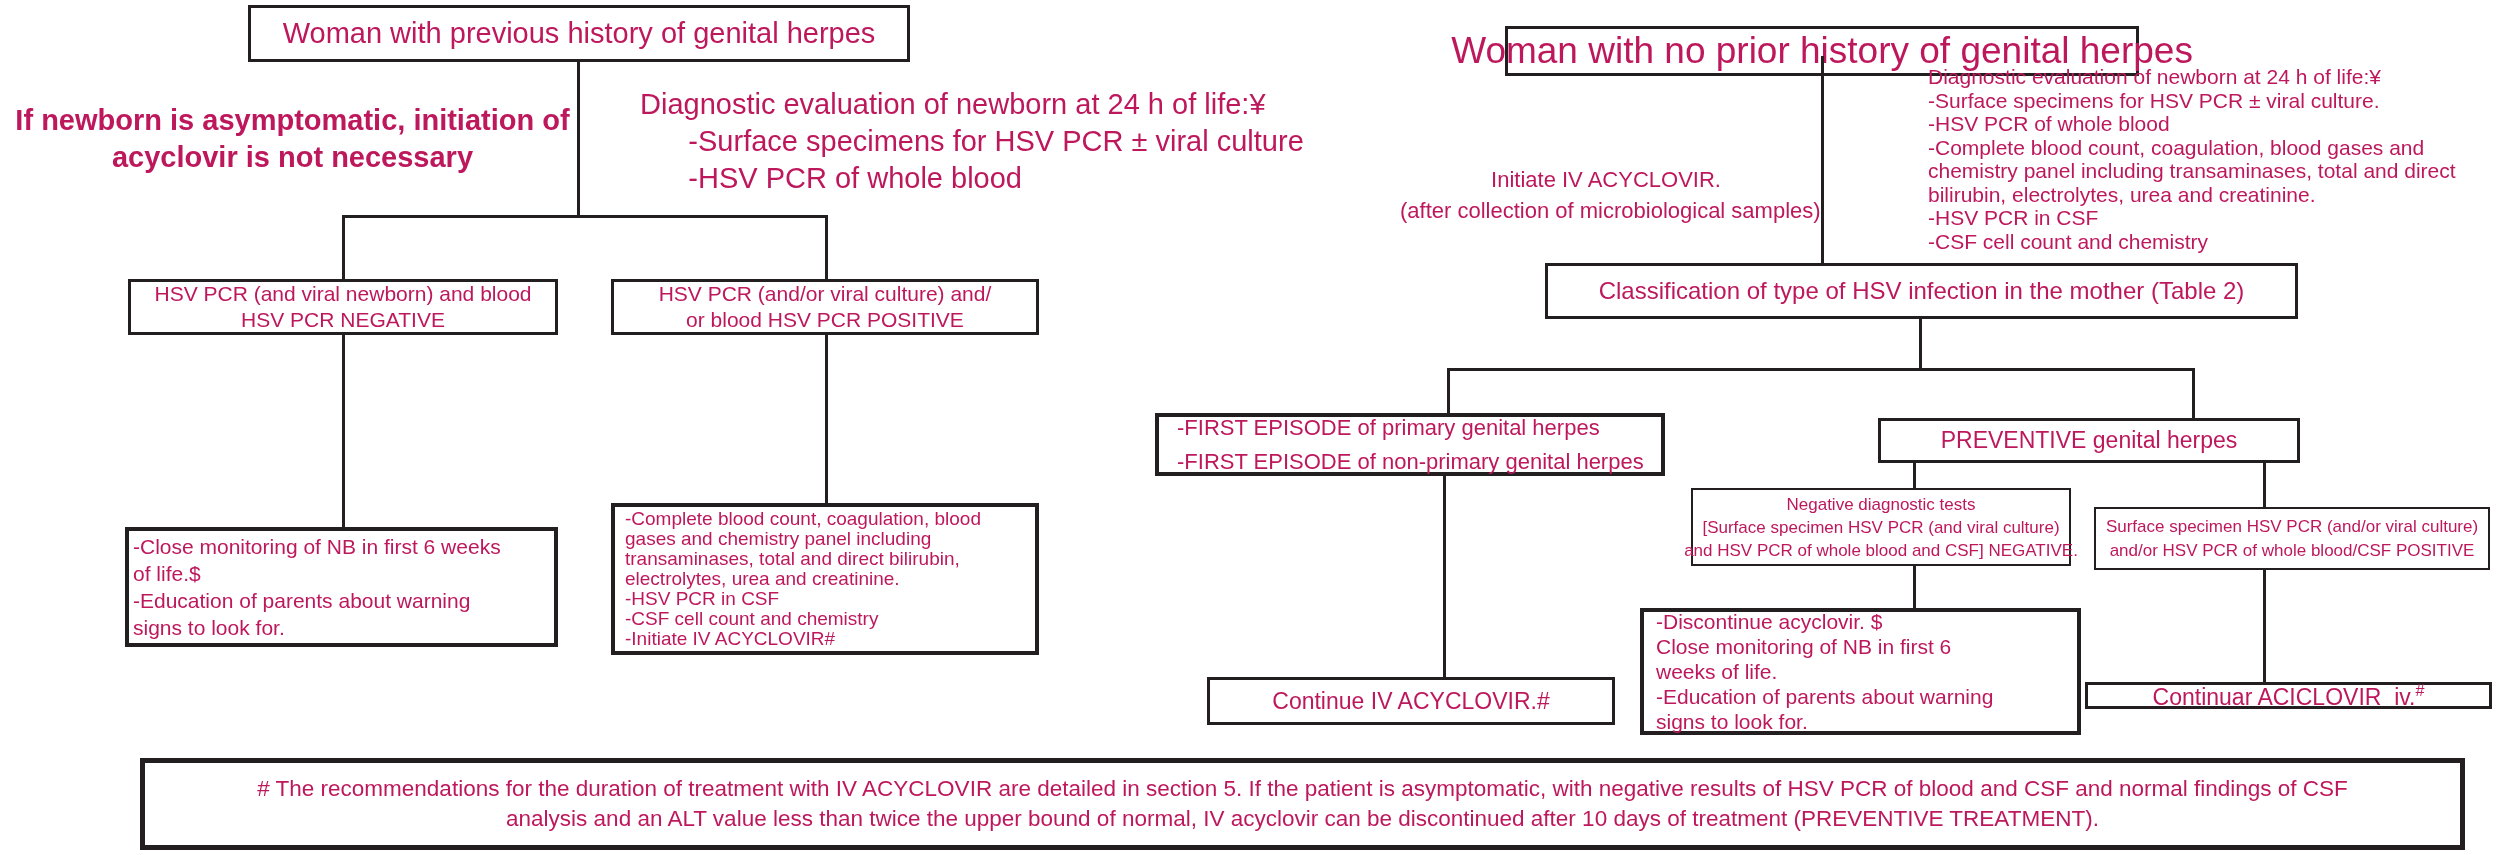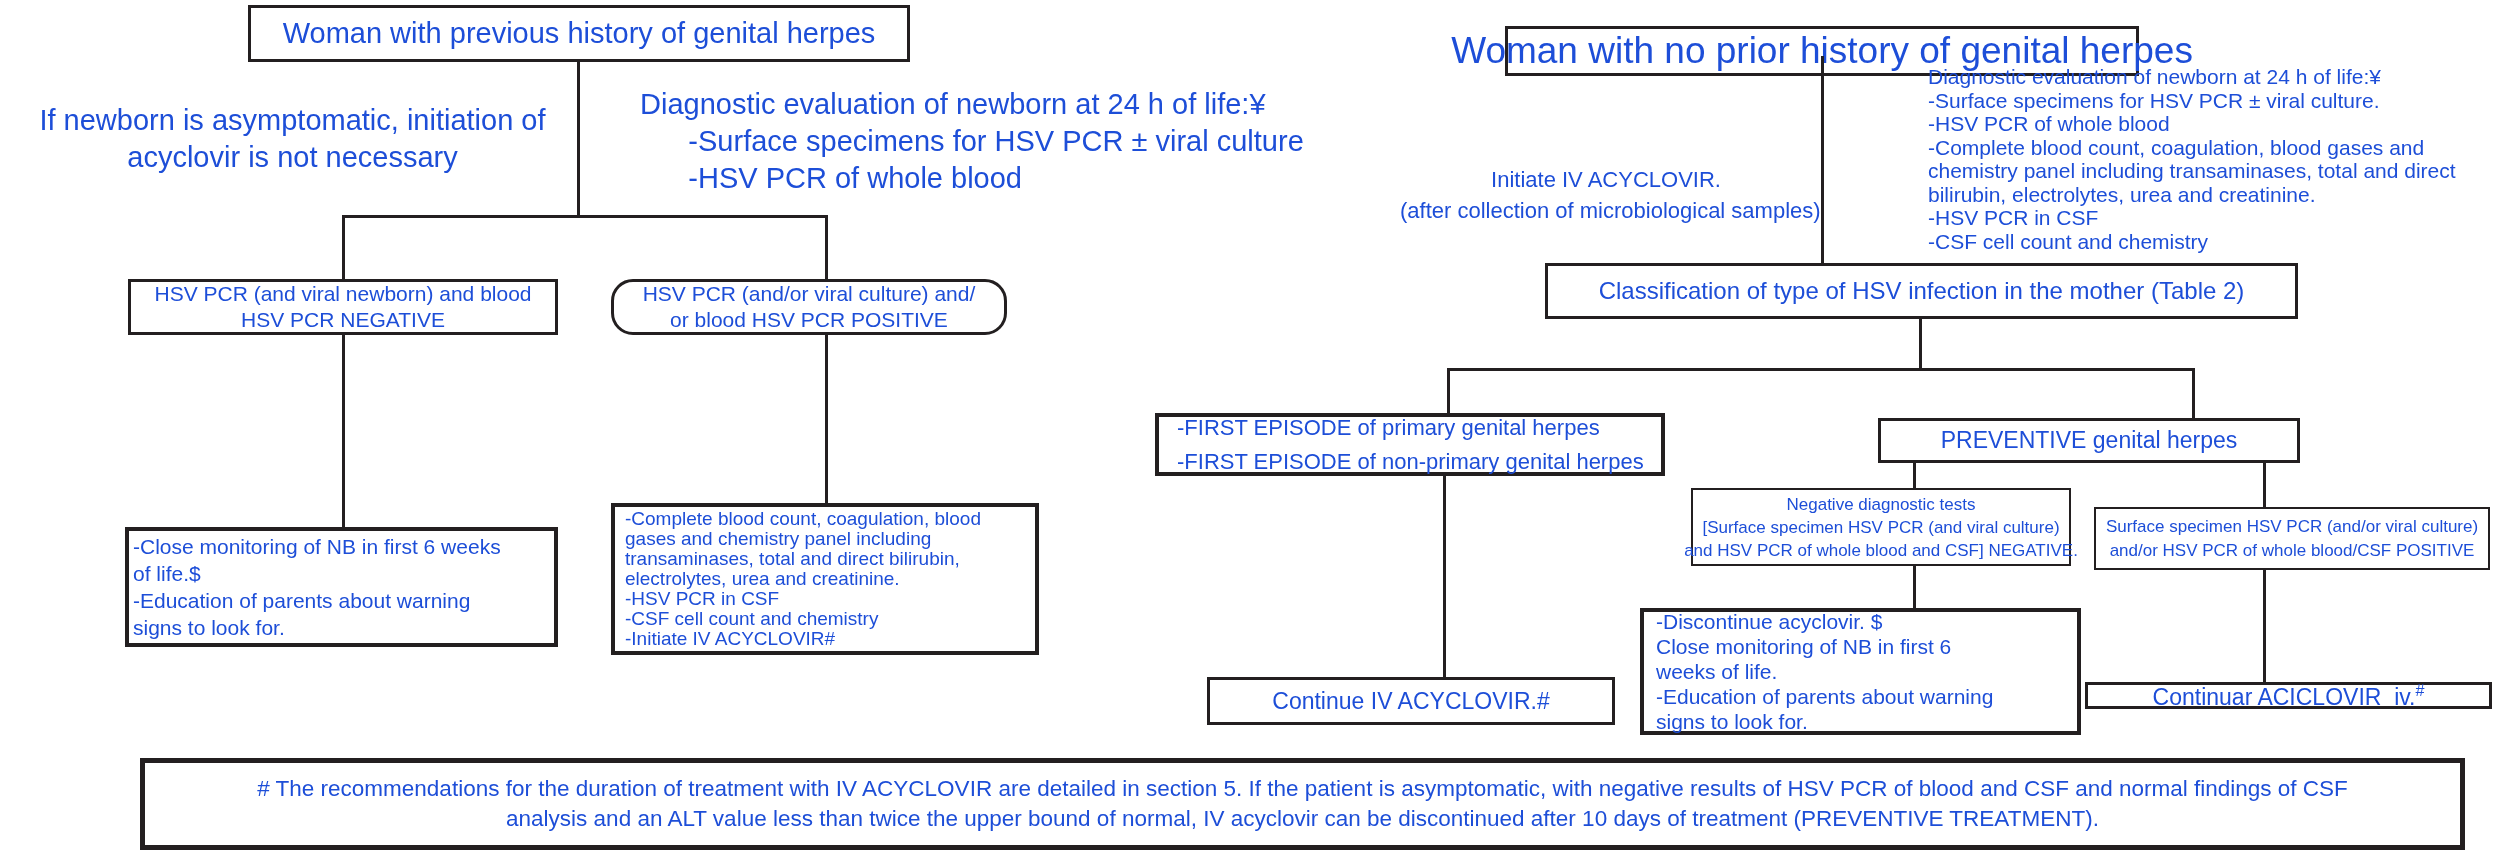--- a/index.html
+++ b/index.html
@@ -1,21 +1,21 @@
 <!DOCTYPE html>
 <html><head>
 <meta charset="utf-8">
 <style>
   html,body{margin:0;padding:0;background:#ffffff;}
   #canvas{
     position:relative;
     width:2503px;height:855px;
     background:#ffffff;
     font-family:"Liberation Sans", sans-serif;
-    color:#1d4ed8;
+    color:#be185d;
     overflow:hidden;
   }
   .box{
     position:absolute;
     box-sizing:border-box;
     background:#ffffff;
     border:3px solid #231f20;
     display:flex;align-items:center;justify-content:center;
     text-align:center;
     white-space:pre;
@@ -33,40 +33,40 @@
 </style>
 </head>
 <body>
 
 <div id="canvas">
 
   <div class="box" style="left:248px;top:5px;width:662px;height:57px;font-size:29px;">
     <span>Woman with previous history of genital herpes</span>
   </div>
 
-  <div class="note" style="left:0px;top:102px;width:585px;font-size:29px;line-height:37px;text-align:center;">If newborn is asymptomatic, initiation of
+  <div class="note" style="left:0px;top:102px;width:585px;font-size:29px;line-height:37px;text-align:center;font-weight:bold;">If newborn is asymptomatic, initiation of
 acyclovir is not necessary</div>
 
   <div class="note" style="left:640px;top:86px;font-size:29px;line-height:37px;text-align:left;">Diagnostic evaluation of newborn at 24 h of life:¥
       -Surface specimens for HSV PCR ± viral culture
       -HSV PCR of whole blood</div>
 
   <div class="line" style="left:577px;top:62px;width:3px;height:153px;"></div>
   <div class="line" style="left:342px;top:215px;width:486px;height:3px;"></div>
   <div class="line" style="left:342px;top:215px;width:3px;height:64px;"></div>
   <div class="line" style="left:825px;top:215px;width:3px;height:64px;"></div>
   <div class="line" style="left:342px;top:335px;width:3px;height:192px;"></div>
   <div class="line" style="left:825px;top:335px;width:3px;height:168px;"></div>
 
   <div class="box" style="left:128px;top:279px;width:430px;height:56px;font-size:21px;line-height:26px;">
     <span>HSV PCR (and viral newborn) and blood
 HSV PCR NEGATIVE</span>
   </div>
 
-  <div class="box" style="left:611px;top:279px;width:396px;height:56px;font-size:21px;line-height:26px;border-radius:22px;">
+  <div class="box" style="left:611px;top:279px;width:428px;height:56px;font-size:21px;line-height:26px;">
     <span>HSV PCR (and/or viral culture) and/
 or blood HSV PCR POSITIVE</span>
   </div>
 
   <div class="box leftalign" style="left:125px;top:527px;width:433px;height:120px;border-width:4px;font-size:21px;line-height:27px;padding:6px 4px;">
     <span>-Close monitoring of NB in first 6 weeks
 of life.$
 -Education of parents about warning
 signs to look for.</span>
   </div>

